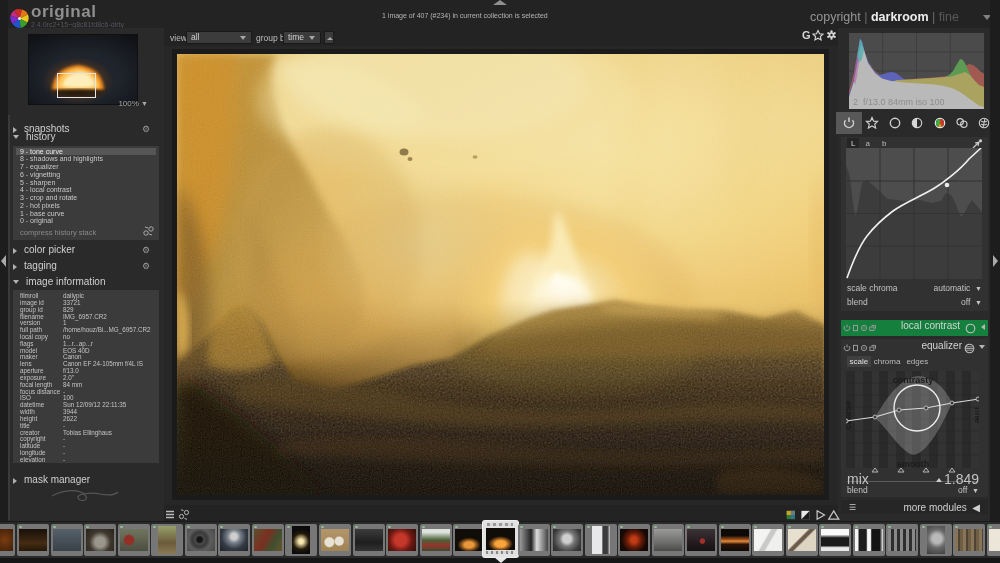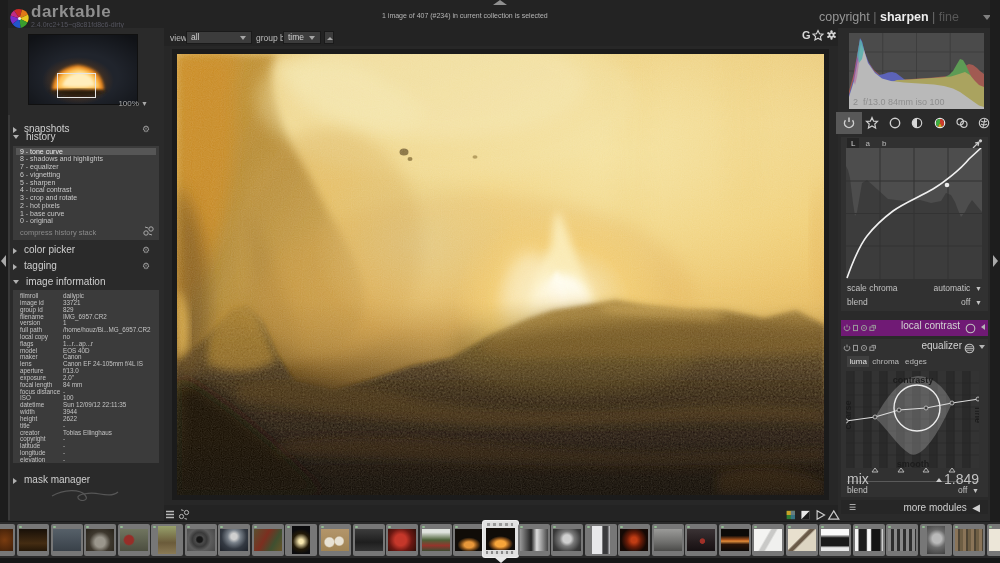--- a/index.html
+++ b/index.html
@@ -50,56 +50,56 @@
 #histo{left:849px;top:33px;width:135px;height:76px;background:#4b4b4b}
 #histocap{left:853px;top:97px;font-size:9px;color:#8e8e8e}
 #modrow{left:836px;top:112px;width:154px;height:22px}
 #modactive{left:836px;top:112px;width:26px;height:22px;background:#585858}
 #tcmod{left:841px;top:137px;width:147px;height:174px;background:#313131}
 #tctabs{left:847px;top:139px;font-size:8px;color:#bbb}
 #tcplot{left:846px;top:148px;width:136px;height:131px;background:#3c3c3c}
 #tcrow1{left:847px;top:283px;width:135px;font-size:8.5px;color:#c3c3c3}
 #tcrow2{left:847px;top:297px;width:135px;font-size:8.5px;color:#c3c3c3}
 .rright{position:absolute;right:0;top:0}
-.modhead{left:841px;width:147px;height:16px;background:#701a75;font-size:10px;color:#d2d2d2}
+.modhead{left:841px;width:147px;height:16px;background:#15803d;font-size:10px;color:#d2d2d2}
 #eqmod{left:841px;top:339px;width:147px;height:158px;background:#313131}
 #eqtabs{left:847px;top:357px;font-size:8px;color:#bbb}
 #eqplot{left:846px;top:371px;width:133px;height:97px;background:#2e2e2e}
 #mixrow{left:847px;top:471px;width:132px;font-size:14px;color:#c3c3c3}
 #blendrow2{left:847px;top:485px;width:132px;font-size:8.5px;color:#c3c3c3}
 #morebar{left:841px;top:500px;width:147px;height:14px;background:#262626;font-size:10px;color:#cfcfcf}
 
 #fstrip{left:0;top:521px;width:1000px;height:37px;background:#2a2a2a;border-top:1px solid #191919}
 #fbottom{left:0;top:558px;width:1000px;height:5px;background:#161616}
 .cell{position:absolute;top:524px;width:32px;height:32px;background:#777;border-radius:2px}
 .cell .im{position:absolute;left:2px;top:5px;width:28px;height:22px}
 .cell .imp{position:absolute;left:7px;top:2px;width:18px;height:28px}
 .cell:after{content:"";position:absolute;left:2px;top:1.5px;width:2.5px;height:2.5px;background:rgba(150,200,150,.85);border-radius:1px}
 #selcell{left:483px;top:521px;width:35px;height:36px;background:#e2e2e2;border-radius:2px;box-shadow:0 0 0 1px #f0f0f0}
 #seltri{z-index:6;left:494px;top:557px;width:0;height:0;border-left:7px solid transparent;border-right:7px solid transparent;border-top:6px solid #e8e8e8}
 </style></head><body>
 <div class="abs" id="topbar"></div>
 <div class="abs" id="toptri"></div>
 <div class="abs" id="topmsg">1 image of 407 (#234) in current collection is selected</div>
-<div class="abs" id="modes"><span>copyright</span> <span class="sep">|</span> <span class="dk">sharpen</span> <span class="sep">|</span> <span class="ot">fine</span></div>
+<div class="abs" id="modes"><span>copyright</span> <span class="sep">|</span> <span class="dk">darkroom</span> <span class="sep">|</span> <span class="ot">fine</span></div>
 <div class="abs" id="modedown"></div>
 <svg class="abs" id="dtlogo" width="19" height="19" viewBox="0 0 19 19">
 <circle cx="9.5" cy="9.5" r="9.5" fill="#1a1a1a"></circle>
 <g>
 <path d="M9.5,9.5 L4,1.5 A9.5,9.5 0 0 1 12,0.6 Z" fill="#cc2a2a"></path>
 <path d="M9.5,9.5 L12,0.6 A9.5,9.5 0 0 1 18,5.5 Z" fill="#e07818"></path>
 <path d="M9.5,9.5 L18,5.5 A9.5,9.5 0 0 1 17.5,13.5 Z" fill="#e8c821"></path>
 <path d="M9.5,9.5 L17.5,13.5 A9.5,9.5 0 0 1 10.5,18.9 Z" fill="#3a9e2e"></path>
 <path d="M9.5,9.5 L10.5,18.9 A9.5,9.5 0 0 1 2.5,15 Z" fill="#2255cc"></path>
 <path d="M9.5,9.5 L2.5,15 A9.5,9.5 0 0 1 0.6,6.5 Z" fill="#7a2ecc"></path>
 <path d="M9.5,9.5 L0.6,6.5 A9.5,9.5 0 0 1 4,1.5 Z" fill="#c32a84"></path>
 </g>
 <circle cx="9.5" cy="9.5" r="1.5" fill="#eee"></circle>
 </svg>
-<div class="abs" id="dtname">darktable</div>
+<div class="abs" id="dtname">original</div>
 <div class="abs" id="dtver">2.4.0rc2+15~g8c81fd8c6-dirty</div>
 <svg class="abs" id="gsg" width="40" height="14" viewBox="0 0 40 14">
 <text x="3" y="11" font-size="11" font-weight="bold" fill="#d8d8d8" font-family="Liberation Sans">G</text>
 <path d="M19,2.5 l1.5,3.2 3.5,0.4 -2.6,2.4 0.7,3.5 -3.1,-1.8 -3.1,1.8 0.7,-3.5 -2.6,-2.4 3.5,-0.4 Z" fill="none" stroke="#d8d8d8" stroke-width="1.1"></path>
 <g transform="translate(32.5,7)">
       <g fill="#d8d8d8">
         <rect x="-1.1" y="-4.8" width="2.2" height="9.6" rx="1"></rect>
         <rect x="-1.1" y="-4.8" width="2.2" height="9.6" rx="1" transform="rotate(60)"></rect>
         <rect x="-1.1" y="-4.8" width="2.2" height="9.6" rx="1" transform="rotate(120)"></rect>
       </g>
@@ -434,21 +434,21 @@
         <path d="M-1,-2.6 h4 v3.4"></path>
       </g>
  </svg>
  <span class="rright" style="right:26px">equalizer</span>
  <svg style="position:absolute;right:13px;top:3px" width="11" height="11" viewBox="0 0 11 11">
       <circle cx="5.5" cy="5.5" r="4.3" fill="none" stroke="#c0c0c0" stroke-width="1.1"></circle>
       <path d="M2.2,3.8 h6.6 M2,5.5 h7 M2.2,7.2 h6.6" stroke="#c0c0c0" stroke-width=".8"></path>
     </svg>
  <span style="position:absolute;right:3px;top:5px;width:0;height:0;border-left:3.5px solid transparent;border-right:3.5px solid transparent;border-top:4.5px solid #b5b5b5"></span>
 </div>
-<div class="abs" id="eqtabs"><span style="background:#404040;padding:1px 2.5px;color:#e0e0e0">luma</span><span style="padding:1px 3px">chroma</span><span style="padding:1px 3px">edges</span></div>
+<div class="abs" id="eqtabs"><span style="background:#404040;padding:1px 2.5px;color:#e0e0e0">scale</span><span style="padding:1px 3px">chroma</span><span style="padding:1px 3px">edges</span></div>
 <div class="abs" id="eqplot">
 <svg width="133" height="102" viewBox="0 0 133 102">
  <rect width="133" height="97" fill="#333"></rect>
  <g fill="#2a2a2a">
         <rect x="0" width="8.5" height="97"></rect>
         <rect x="17" width="8.5" height="97"></rect>
         <rect x="33" width="8.5" height="97"></rect>
         <rect x="50" width="8.5" height="97"></rect>
         <rect x="66" width="8.5" height="97"></rect>
         <rect x="83" width="8.5" height="97"></rect>

